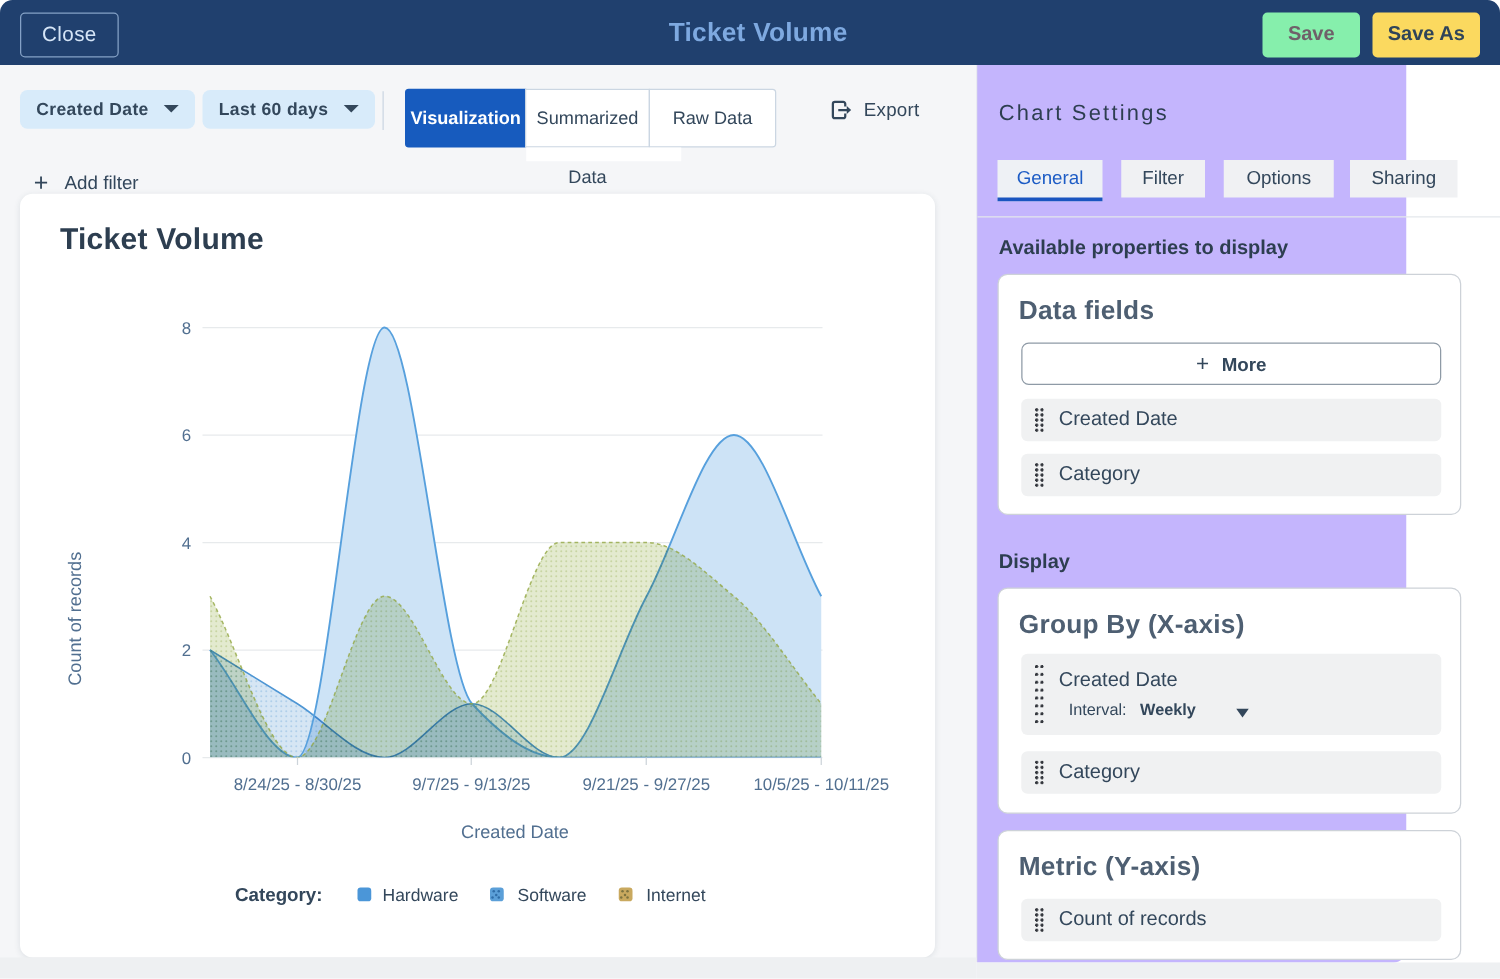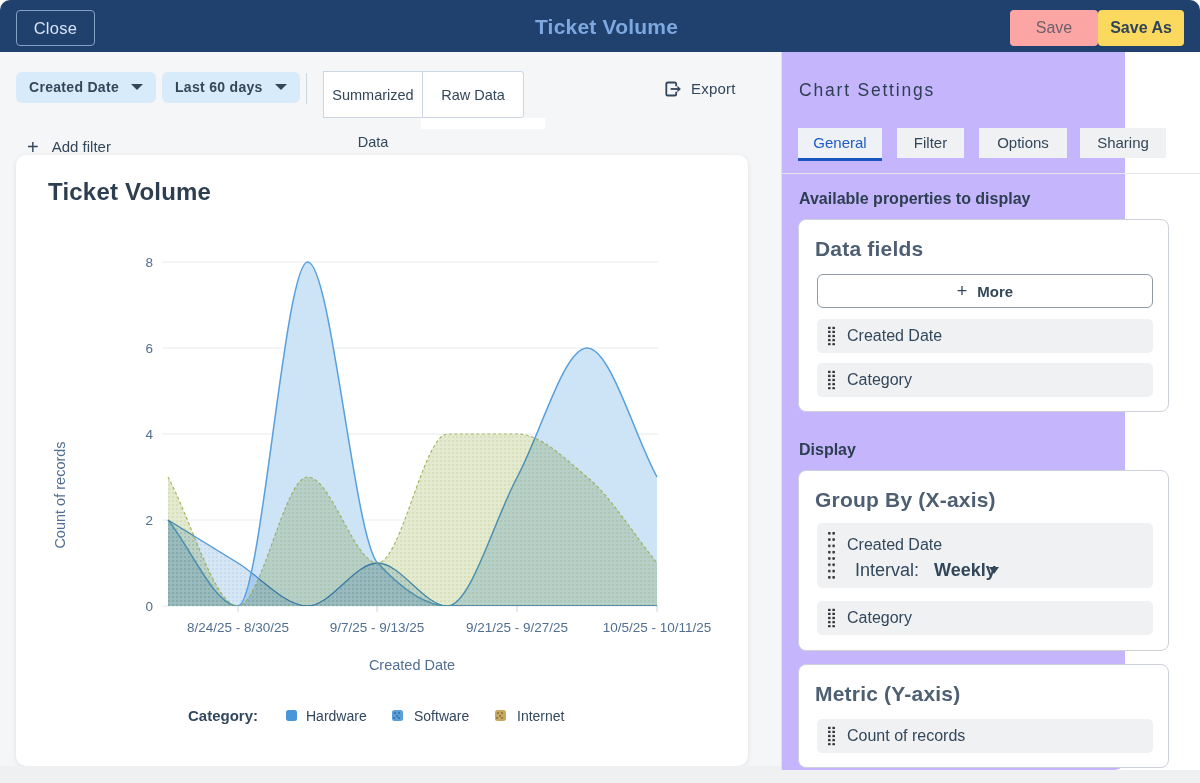--- a/index.html
+++ b/index.html
@@ -3,21 +3,21 @@
 <meta charset="utf-8">
 <style>
 * { margin:0; padding:0; box-sizing:border-box; }
 html,body { width:1200px; height:783px; background:#fff; font-family:"Liberation Sans", sans-serif; overflow:hidden; }
 #app { position:relative; width:1200px; height:783px; }
 
 
 #nav { position:absolute; left:0; top:0; width:1200px; height:52px; background:#20406e; border-radius:10px 10px 0 0; }
 #closeBtn { position:absolute; left:16px; top:10px; width:79px; height:36px; border:1px solid #84a1c6; border-radius:4px; color:#d5e5f7; font-size:16.5px; font-weight:400; text-align:center; line-height:34px; letter-spacing:0.3px; }
 #navTitle { position:absolute; left:0; top:15px; width:1213px; text-align:center; color:#7ea9e0; font-size:21px; font-weight:700; letter-spacing:0.2px; }
-#saveBtn { position:absolute; left:1010px; top:10px; width:88px; height:36px; background:#fca5a5; border-radius:4px; color:#6f6069; font-size:16px; font-weight:400; text-align:center; line-height:36px; }
+#saveBtn { position:absolute; left:1010px; top:10px; width:78px; height:36px; background:#86efac; border-radius:4px; color:#6f6069; font-size:16px; font-weight:700; text-align:center; line-height:36px; }
 #saveAsBtn { position:absolute; left:1098px; top:10px; width:86px; height:36px; background:#fbd95f; border-radius:4px; color:#2f4459; font-size:16px; font-weight:700; text-align:center; line-height:36px; }
 
 
 #content { position:absolute; left:0; top:52px; width:781px; height:719px; background:#f5f6f8; }
 .chip { position:absolute; height:31px; background:#d8ebfa; border-radius:6px; color:#33475b; font-size:14px; font-weight:700; line-height:31px; padding:0 13px; white-space:nowrap; letter-spacing:0.3px; }
 .chip .car { display:inline-block; margin-left:12px; width:0; height:0; border-left:6.5px solid transparent; border-right:6.5px solid transparent; border-top:6px solid #33475b; vertical-align:middle; margin-top:-3px; }
 #chip1 { left:16px; top:21px; }
 #chip2 { left:162px; top:21px;text-align:center; }
 #tbDivider { position:absolute; left:306px; top:21px; width:1px; height:31px; background:#cbd6e2; }
 #tabs { position:absolute; left:324px; top:19px; height:47px; }
@@ -140,20 +140,21 @@
     <div id="closeBtn">Close</div>
     <div id="navTitle">Ticket Volume</div>
     <div id="saveBtn">Save</div>
     <div id="saveAsBtn">Save As</div>
   </div>
 
   <div class="chip" id="chip1" style="top:72px;">Created Date<span class="car"></span></div>
   <div class="chip" id="chip2" style="top:72px;">Last 60 days<span class="car"></span></div>
   <div id="tbDivider" style="top:73px;"></div>
   <div id="tabs" style="top:71px;position:absolute;">
+    <div class="vtab" id="vtab1" style="width:97px;">Visualization</div>
     <div class="vtab" id="vtab2" style="width:100px;">Summarized Data</div>
     <div class="vtab" id="vtab3" style="width:102px;">Raw Data</div>
   </div>
   <div id="exportBtn" style="position:absolute;top:80px;">
     <svg width="18" height="16" viewBox="0 0 18 16" fill="none">
         <path d="M12.2 5.2 V3.1 C12.2 2.2 11.5 1.5 10.6 1.5 H3.9 C3 1.5 2.3 2.2 2.3 3.1 V12.9 C2.3 13.8 3 14.5 3.9 14.5 H10.6 C11.5 14.5 12.2 13.8 12.2 12.9 V10.8" stroke="#33475b" stroke-width="1.8"></path>
         <path d="M6.6 8 H14" stroke="#33475b" stroke-width="1.8"></path>
         <path d="M13.4 4.8 L16.9 8 L13.4 11.2 Z" fill="#33475b"></path>
       </svg>Export</div>
   <div id="addFilter" style="position:absolute;"><span class="plus">+</span>Add filter</div>
@@ -174,21 +175,21 @@
       <div class="prow" style="top:99px;"><span class="hdl h4d"></span><span class="txt">Created Date</span></div>
       <div class="prow" style="top:143px;"><span class="hdl h4d"></span><span class="txt">Category</span></div>
     </div>
 
     <div class="sheading" style="top:389px;">Display</div>
     <div class="pcard" style="top:418px;height:181px;">
       <h4>Group By (X-axis)</h4>
       <div class="prow" style="top:52px;height:65px;">
         <span class="hdl h8d"></span>
         <div style="position:absolute;left:30px;top:0;line-height:1;margin-top:14px;">Created Date</div>
-        <div style="position:absolute;left:38px;top:38px;line-height:1;font-size:18px;">Interval:&nbsp;&nbsp; <b style="font-weight:700;">Weekly</b></div>
+        <div style="position:absolute;left:38px;top:38px;line-height:1;font-size:13px;">Interval:&nbsp;&nbsp; <b style="font-weight:700;">Weekly</b></div>
         <span style="position:absolute;left:172px;top:44px;width:0;height:0;border-left:5.5px solid transparent;border-right:5.5px solid transparent;border-top:7px solid #33475b;"></span>
       </div>
       <div class="prow" style="top:130px;"><span class="hdl h4d"></span><span class="txt">Category</span></div>
     </div>
 
     <div class="pcard" style="top:612px;height:104px;">
       <h4>Metric (Y-axis)</h4>
       <div class="prow" style="top:54px;"><span class="hdl h4d"></span><span class="txt">Count of records</span></div>
     </div>
   </div>

